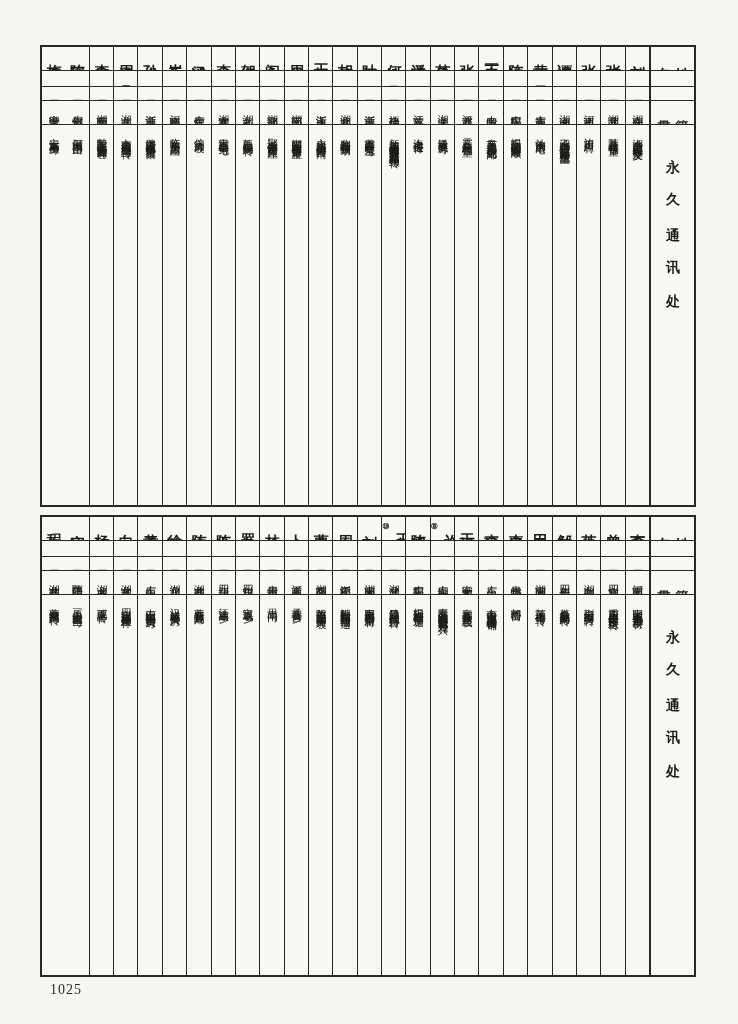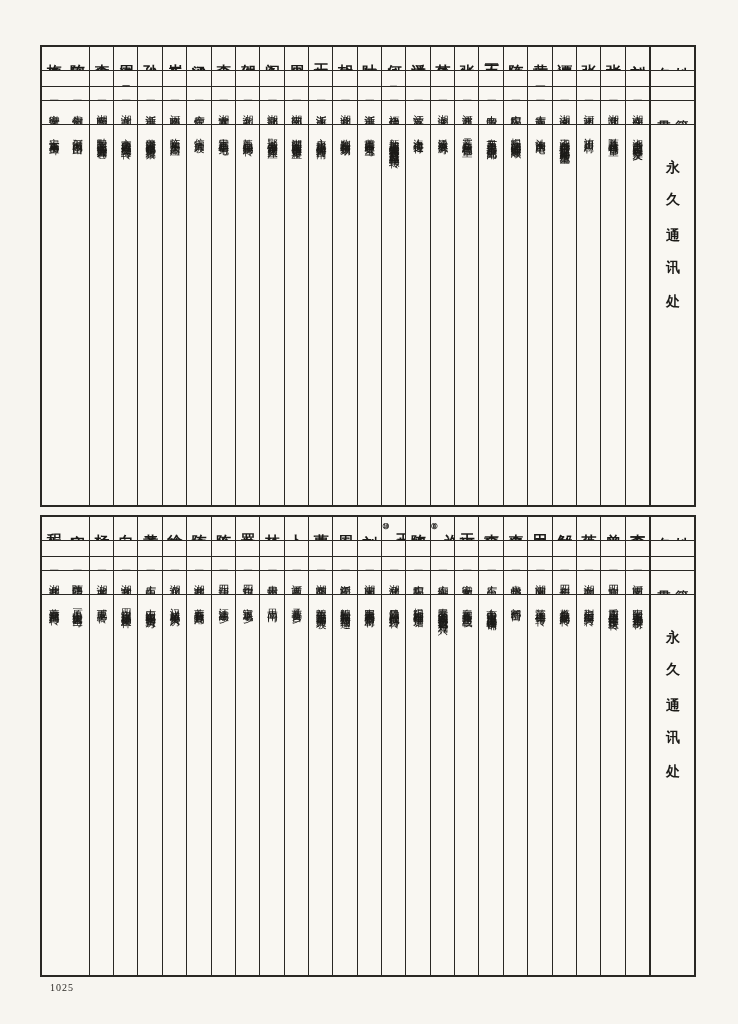--- a/index.html
+++ b/index.html
@@ -51,21 +51,21 @@
   .c-addr{font-size:10.5px;letter-spacing:1px;padding-top:5px;line-height:12px;}
   .mark{font-size:8px;letter-spacing:0;display:inline;}
   
   .h-name{font-size:15px;font-weight:bold;letter-spacing:20px;padding-top:8px;}
   .h-alias{font-size:13px;font-weight:bold;letter-spacing:8px;padding-top:5px;}
   .h-age{font-size:13px;font-weight:bold;letter-spacing:3px;padding-top:3px;}
   .h-origin{font-size:13px;font-weight:bold;letter-spacing:22px;padding-top:9px;}
   .h-addr{font-size:14px;font-weight:bold;letter-spacing:34px;padding-top:22px;}
   .pagenum{
     position:absolute;left:50px;top:982px;
-    font-size:10px;letter-spacing:1px;color:#2a2824;
+    font-size:14px;letter-spacing:1px;color:#2a2824;
     font-family:"Liberation Serif","DejaVu Serif",serif;
   }
 </style>
 </head>
 <body>
 
 <div class="page">
 
   <div class="tbl top">
     <div class="col head">

